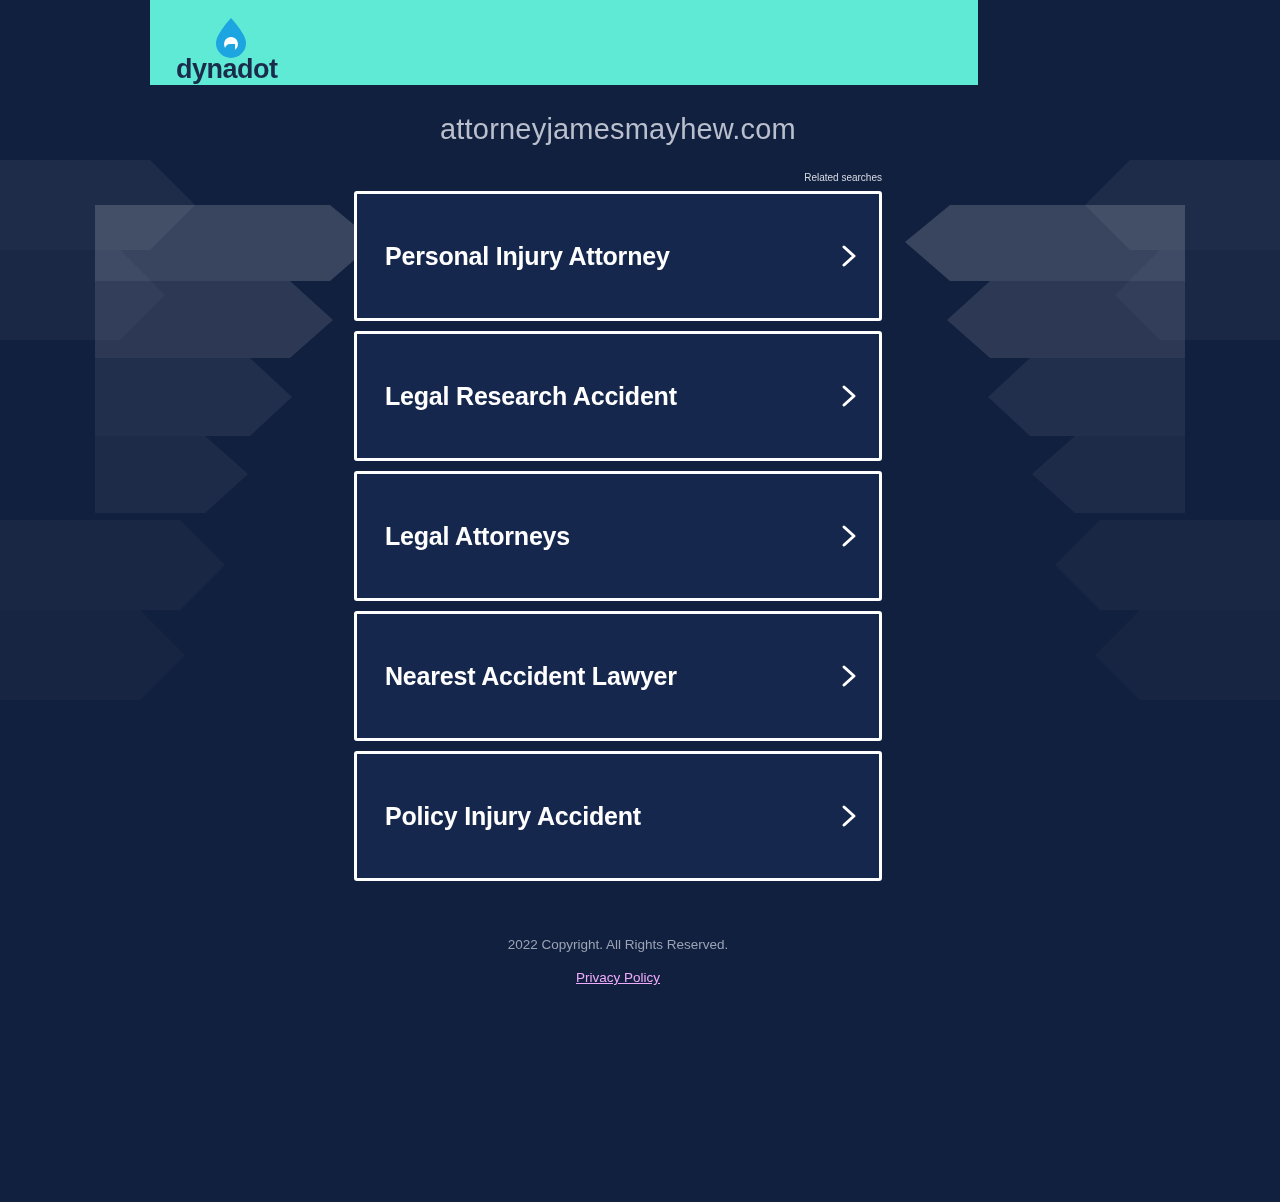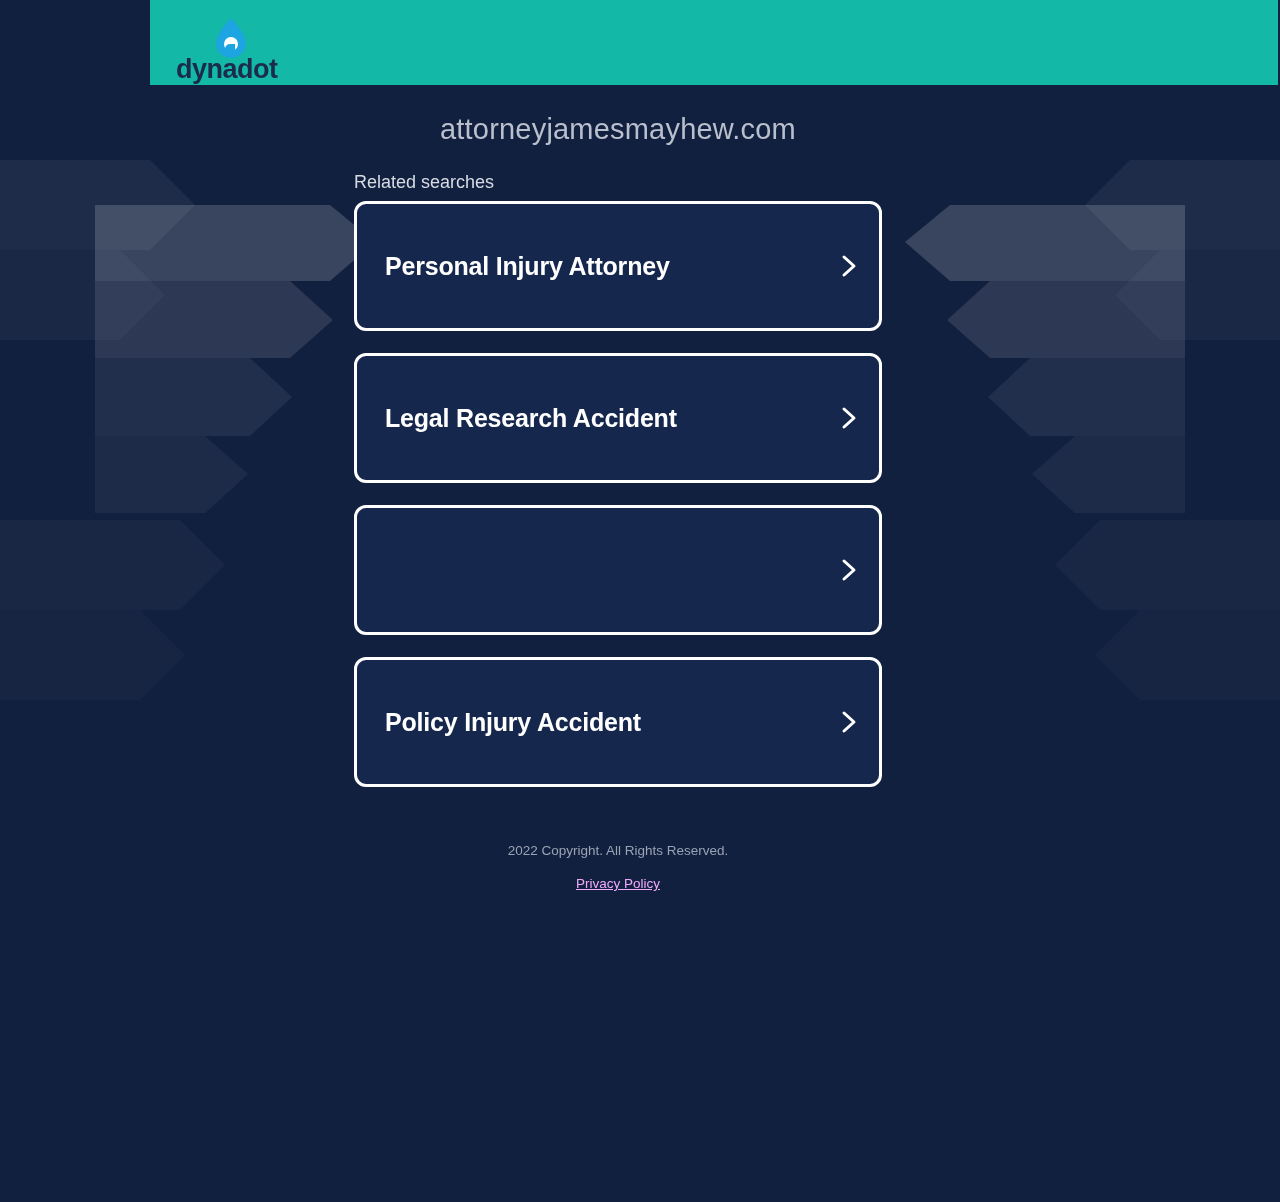--- a/index.html
+++ b/index.html
@@ -21,23 +21,23 @@
     inset: 0;
     z-index: 0;
     pointer-events: none;
   }
 
   
   #header-bar {
     position: absolute;
     left: 150px;
     top: 0;
-    width: 1128px;
+    width: 828px;
     height: 85px;
-    background: #14b8a6;
+    background: #5eead4;
     z-index: 3;
     box-sizing: border-box;
   }
   #logo-wrap {
     position: absolute;
     left: 26px;
     top: 18px;
     width: 210px;
     height: 62px;
   }
@@ -73,35 +73,36 @@
     font-size: 29px;
     font-weight: normal;
     color: #b9bfcc;
     letter-spacing: 0.2px;
   }
   #related-wrap {
     width: 528px;
     margin: 26px auto 0 auto;
   }
   #related-label {
-    font-size: 18px;
+    font-size: 10px;
     color: #d7dbe3;
     margin-left: 0;
     margin-bottom: 8px;
+    text-align: right;
   }
   .search-card {
     position: relative;
     display: block;
     box-sizing: border-box;
     width: 528px;
     height: 130px;
-    margin-bottom: 22px;
+    margin-bottom: 10px;
     background: #16274d;
     border: 3px solid #ffffff;
-    border-radius: 12px;
+    border-radius: 3px;
     text-decoration: none;
     cursor: pointer;
   }
   .search-card .card-label {
     position: absolute;
     left: 28px;
     top: 50%;
     transform: translateY(-50%);
     font-size: 25px;
     font-weight: bold;
@@ -194,22 +195,31 @@
 
     <a class="search-card" href="#">
       <span class="card-label">Legal Research Accident</span>
       <span class="chev">
         <svg width="16" height="24" viewBox="0 0 16 24" xmlns="http://www.w3.org/2000/svg">
           <polyline points="3,3 13,12 3,21" fill="none" stroke="#ffffff" stroke-width="3" stroke-linecap="round" stroke-linejoin="round"></polyline>
         </svg>
       </span>
     </a>
 
-
-    <a class="search-card" href="#">
+    <a class="search-card" href="#">
+      <span class="card-label">Legal Attorneys</span>
+      <span class="chev">
+        <svg width="16" height="24" viewBox="0 0 16 24" xmlns="http://www.w3.org/2000/svg">
+          <polyline points="3,3 13,12 3,21" fill="none" stroke="#ffffff" stroke-width="3" stroke-linecap="round" stroke-linejoin="round"></polyline>
+        </svg>
+      </span>
+    </a>
+
+    <a class="search-card" href="#">
+      <span class="card-label">Nearest Accident Lawyer</span>
       <span class="chev">
         <svg width="16" height="24" viewBox="0 0 16 24" xmlns="http://www.w3.org/2000/svg">
           <polyline points="3,3 13,12 3,21" fill="none" stroke="#ffffff" stroke-width="3" stroke-linecap="round" stroke-linejoin="round"></polyline>
         </svg>
       </span>
     </a>
 
     <a class="search-card" href="#">
       <span class="card-label">Policy Injury Accident</span>
       <span class="chev">

